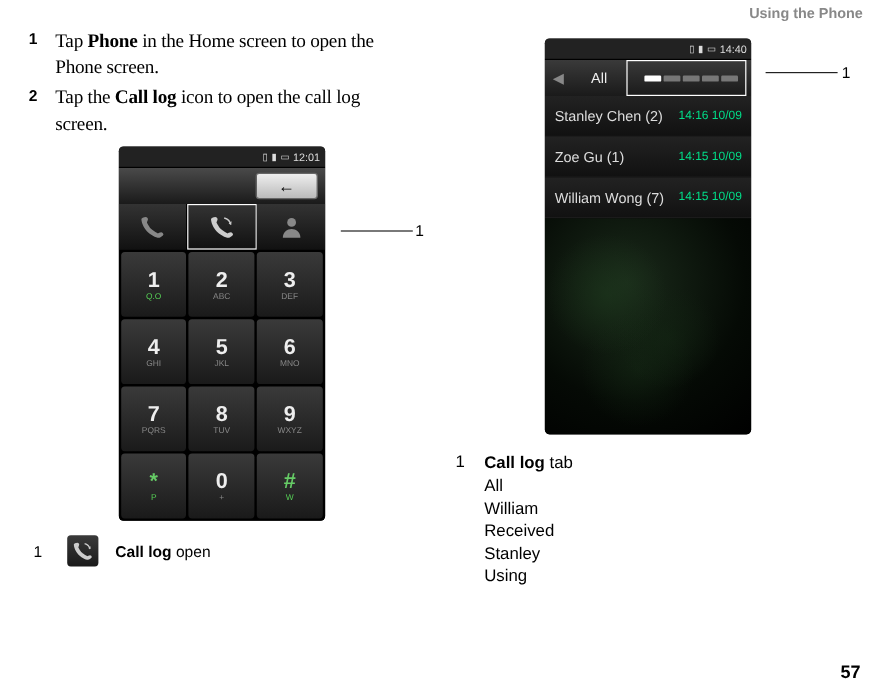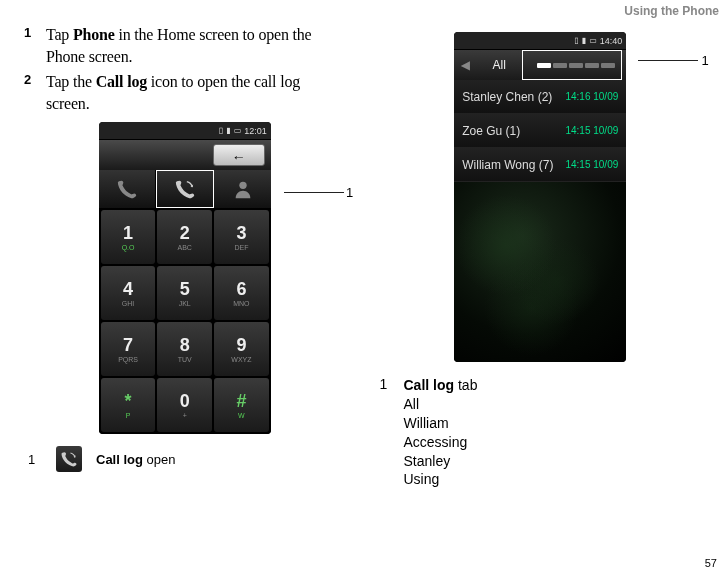--- a/index.html
+++ b/index.html
@@ -220,22 +220,22 @@
     font-family:"Arial Narrow", Arial, sans-serif;
     margin-top:14px;
     display:flex;
   }
   .legend2 .ln { width:24px; }
   .legend2-list { display:flex; flex-direction:column; line-height:1.35; }
   .page-num {
     position:absolute;
     right:8px;
     bottom:4px;
-    font-size:11px;
-    font-weight:normal;
+    font-size:15px;
+    font-weight:bold;
   }
 </style>
 </head>
 <body>
 
 <div class="header-label">Using the Phone</div>
 
 <div class="page">
 
   <div class="col">
@@ -395,21 +395,21 @@
       <div class="tabbox-callout" style="left:258px; top:28px;"></div>
       <div class="callout-num" style="left:322px; top:21px;">1</div>
     </div>
 
     <div class="legend2">
       <span class="ln">1</span>
       <div class="legend2-list">
         <span><span class="b">Call log</span><span> tab</span></span>
         <span>All</span>
         <span>William</span>
-        <span>Accessing</span>
+        <span>Received</span>
         <span>Stanley</span>
         <span>Using</span>
       </div>
     </div>
   </div>
 </div>
 
 <div class="page-num">57</div>
 
 </body></html>

